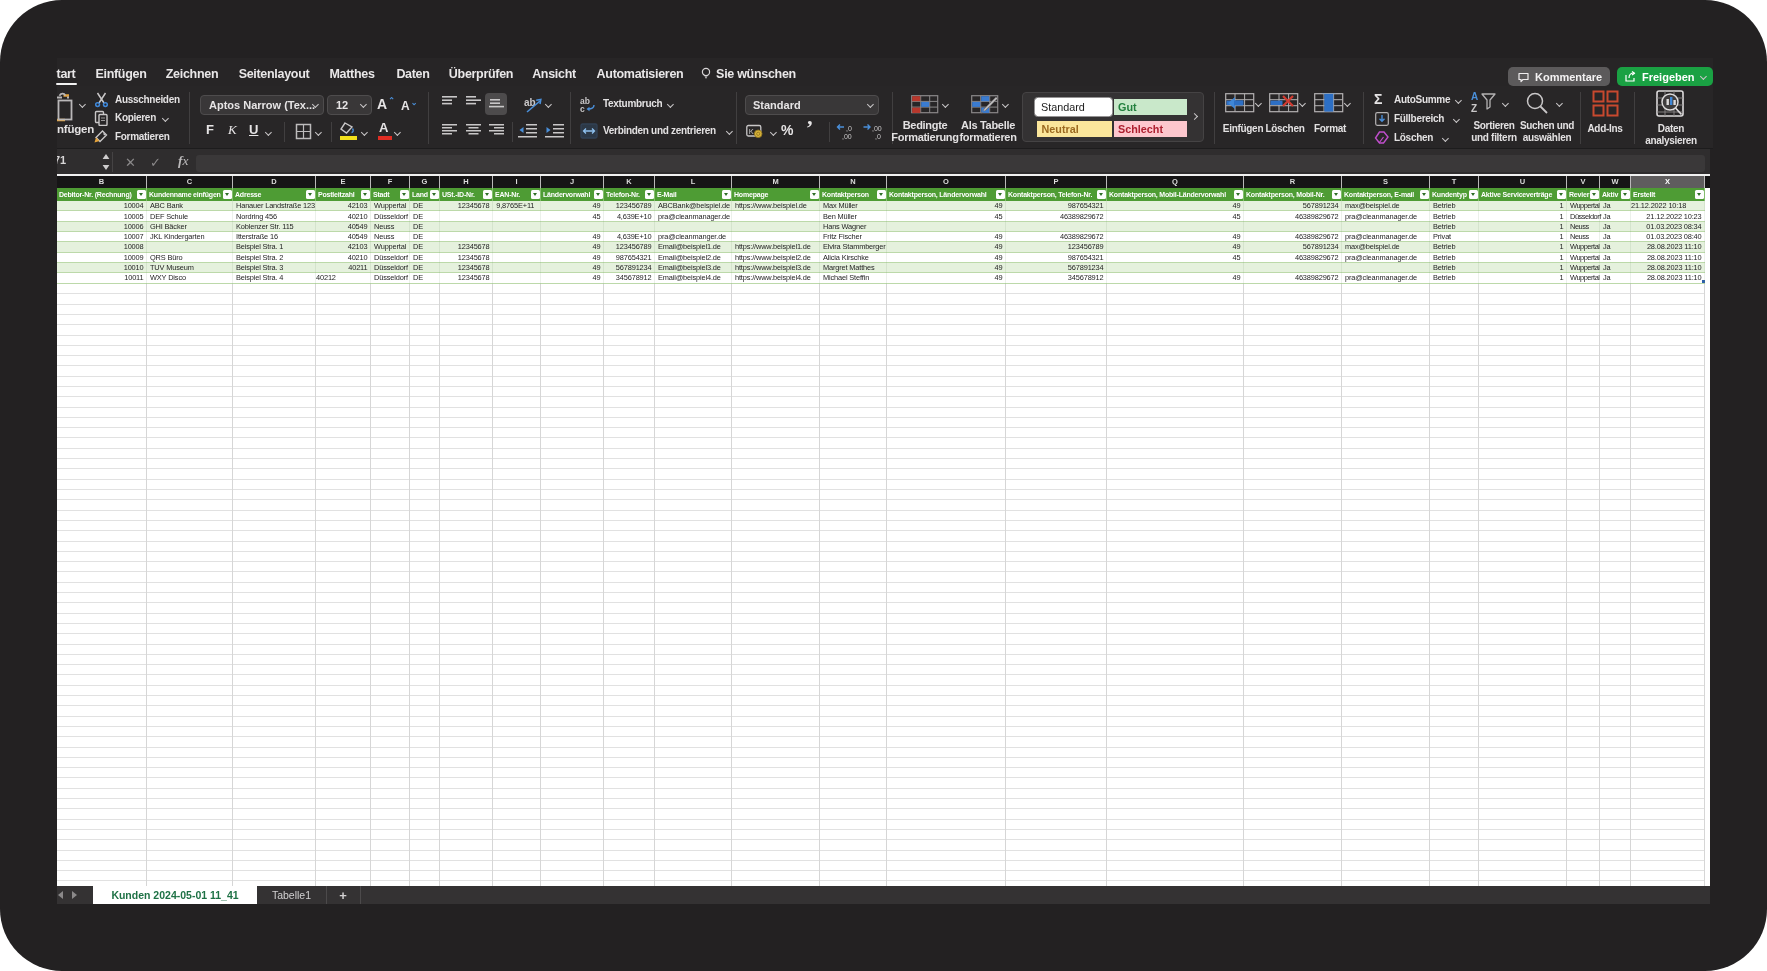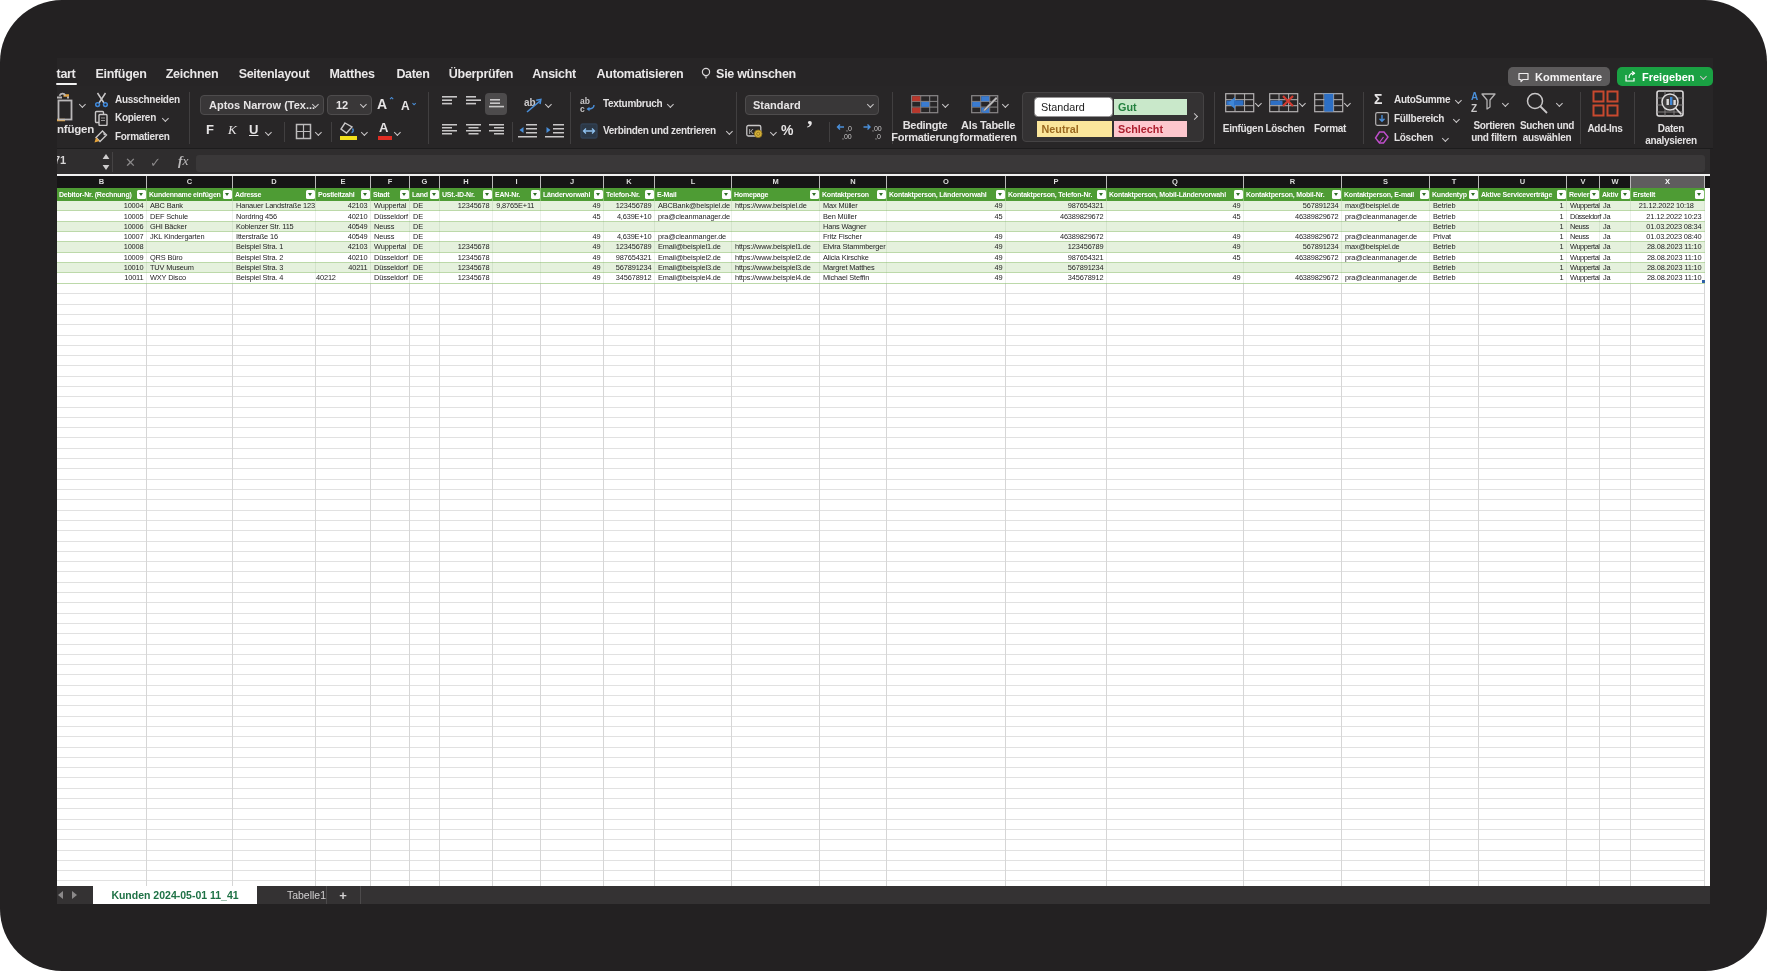--- a/index.html
+++ b/index.html
@@ -411,21 +411,21 @@
 <div class="cell" style="left:823px;top:201.2px">Max Müller</div>
 <div class="cell" style="left:887px;top:201.2px;width:115.5px;text-align:right">49</div>
 <div class="cell" style="left:1006px;top:201.2px;width:97.5px;text-align:right">987654321</div>
 <div class="cell" style="left:1107px;top:201.2px;width:133.5px;text-align:right">49</div>
 <div class="cell" style="left:1244px;top:201.2px;width:94.5px;text-align:right">567891234</div>
 <div class="cell" style="left:1345px;top:201.2px;width:84px;overflow:hidden">max@beispiel.de</div>
 <div class="cell" style="left:1433px;top:201.2px;width:45px;overflow:hidden">Betrieb</div>
 <div class="cell" style="left:1479px;top:201.2px;width:84.5px;text-align:right">1</div>
 <div class="cell" style="left:1570px;top:201.2px;letter-spacing:-0.45px">Wuppertal</div>
 <div class="cell" style="left:1603px;top:201.2px;width:27px;overflow:hidden">Ja</div>
-<div class="cell" style="left:1631px;top:201.2px;width:70.5px;text-align:center">21.12.2022 10:18</div>
+<div class="cell" style="left:1631px;top:201.2px;width:70.5px;text-align:left">21.12.2022 10:18</div>
 <div class="abs" style="left:57px;top:211.5px;width:1648px;height:10.3px;background:#ffffff;border-bottom:1px solid #bcd9a9"></div>
 <div class="cell" style="left:57px;top:211.5px;width:86.5px;text-align:right">10005</div>
 <div class="cell" style="left:150px;top:211.5px;width:82px;overflow:hidden">DEF Schule</div>
 <div class="cell" style="left:236px;top:211.5px;width:79px;overflow:hidden">Nordring 456</div>
 <div class="cell" style="left:316px;top:211.5px;width:51.5px;text-align:right">40210</div>
 <div class="cell" style="left:374px;top:211.5px;width:35px;overflow:hidden">Düsseldorf</div>
 <div class="cell" style="left:413px;top:211.5px;width:26px;overflow:hidden">DE</div>
 <div class="cell" style="left:541px;top:211.5px;width:59.5px;text-align:right">45</div>
 <div class="cell" style="left:604px;top:211.5px;width:47.5px;text-align:right">4,639E+10</div>
 <div class="cell" style="left:658px;top:211.5px;width:73px;overflow:hidden">pra@cleanmanager.de</div>
@@ -673,16 +673,16 @@
 <div class="gl" style="left:1704px;top:201.2px;height:82.4px;background:rgba(110,145,100,0.13)"></div>
 <div class="abs" style="left:57px;top:886px;width:1653px;height:18px;background:#343233"></div>
 <svg class="abs" style="left:55px;top:890px" width="10" height="10" viewBox="0 0 10 10">
       <path d="M8 1L3 5l5 4z" fill="#8b898a"></path>
     </svg>
 <svg class="abs" style="left:70px;top:890px" width="10" height="10" viewBox="0 0 10 10">
       <path d="M2 1l5 4-5 4z" fill="#8b898a"></path>
     </svg>
 <div class="abs" style="left:93px;top:886px;width:164px;height:18px;background:#fff"></div>
 <div class="abs" style="left:93px;top:889px;width:164px;font-size:10.5px;font-weight:700;color:#1e7145;text-align:center">Kunden 2024-05-01 11_41</div>
-<div class="abs" style="left:257px;top:889px;width:69px;font-size:10.5px;color:#d2d0d1;text-align:right">Tabelle1</div>
+<div class="abs" style="left:257px;top:889px;width:69px;font-size:10.5px;color:#d2d0d1;text-align:center">Tabelle1</div>
 <div class="abs" style="left:326px;top:886px;width:1px;height:18px;background:#4c4a4b"></div>
 <div class="abs" style="left:330px;top:887.5px;width:26px;font-size:13px;font-weight:600;color:#d2d0d1;text-align:center">+</div>
 <div class="abs" style="left:360px;top:886px;width:1px;height:18px;background:#4c4a4b"></div>
 </div>
 </body></html>

